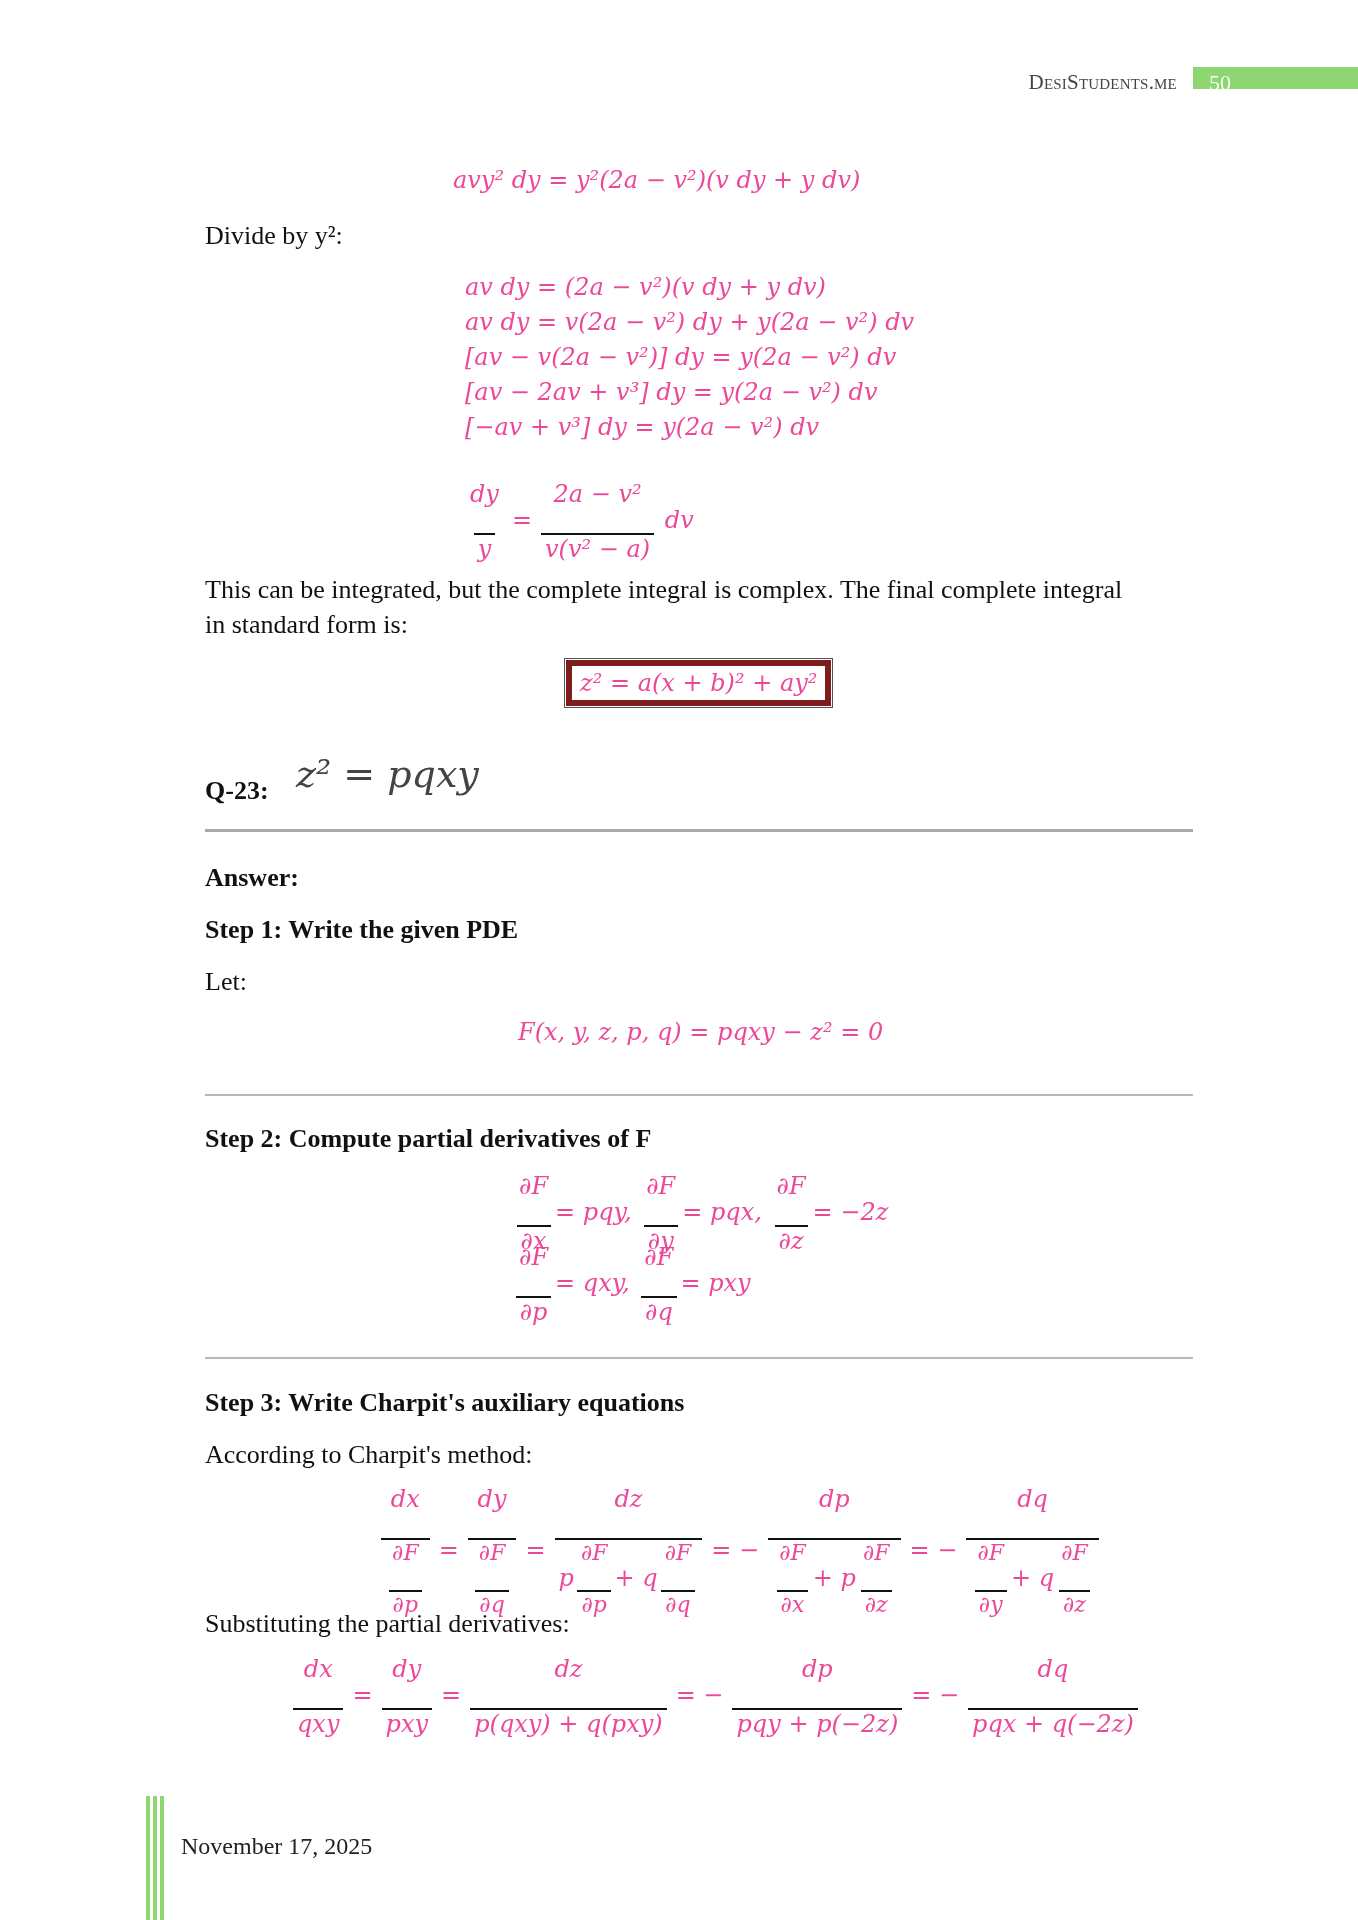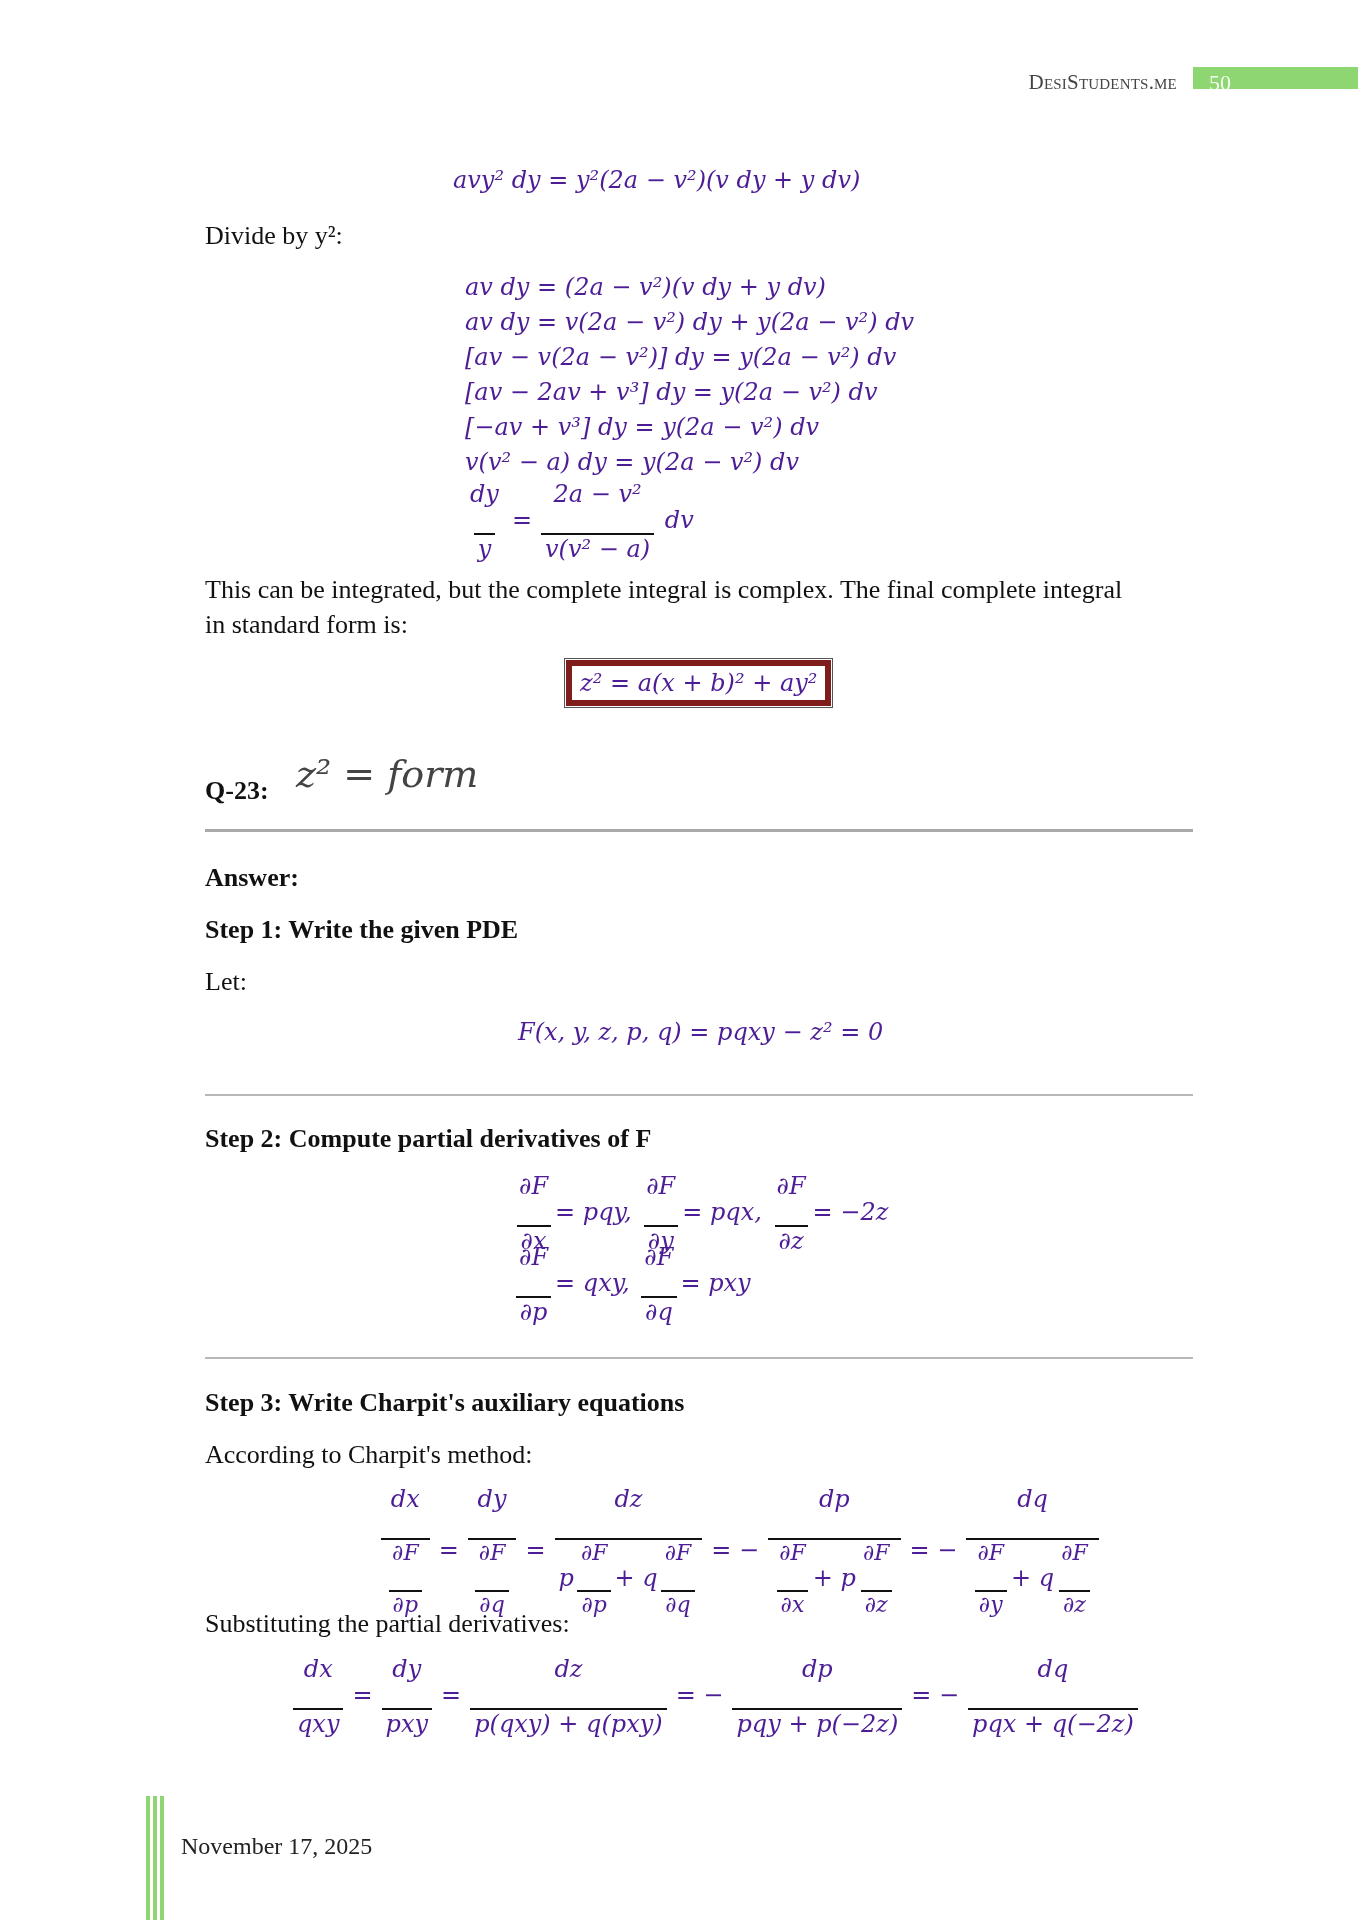--- a/index.html
+++ b/index.html
@@ -1,19 +1,19 @@
 <!DOCTYPE html>
 <html><head>
 <meta charset="utf-8">
 <style>
   html, body { margin: 0; padding: 0; background: #ffffff; }
   body { width: 1358px; height: 1920px; position: relative; overflow: hidden; color: #111; }
   .abs { position: absolute; }
   .serif { font-family: "Liberation Serif", "DejaVu Serif", serif; }
-  .math { font-family: "DejaVu Serif", "Liberation Serif", serif; font-style: italic; font-size: 24px; color: #4c1d95; white-space: nowrap; }
+  .math { font-family: "DejaVu Serif", "Liberation Serif", serif; font-style: italic; font-size: 24px; color: #ec4899; white-space: nowrap; }
   .sans { font-family: Liberation Serif, serif; }
 
   
   .site-name { right: 181px; top: 70px; font-size: 21px; color: #444; font-variant: small-caps; letter-spacing: 0.2px; }
   .page-box { left: 1193px; top: 67px; width: 165px; height: 22px; background: #8ed672; }
   .page-num { left: 16px; top: 3px; font-size: 22px; color: #f4fff0; }
 
   .para { left: 205px; font-size: 26px; line-height: 35px; }
   .bold { font-weight: bold; }
   .rule { left: 205px; width: 988px; background: #b8b8b8; }
@@ -45,41 +45,40 @@
 <div class="abs math" style="left:453px; top:166px;">avy² dy = y²(2a − v²)(v dy + y dv)</div>
 
 <div class="abs serif para" style="top:218px;">Divide by y²:</div>
 
 <div class="abs math eqlines">
   <div>av dy = (2a − v²)(v dy + y dv)</div>
   <div>av dy = v(2a − v²) dy + y(2a − v²) dv</div>
   <div>[av − v(2a − v²)] dy = y(2a − v²) dv</div>
   <div>[av − 2av + v³] dy = y(2a − v²) dv</div>
   <div>[−av + v³] dy = y(2a − v²) dv</div>
-  <div>v(v² − a) dy = y(2a − v²) dv</div>
 </div>
 
 <div class="abs math" style="left:463px; top:480px;">
   <span class="frac">
     <span class="num">dy</span>
     <span class="den">y</span>
   </span><span class="op">=</span><span class="frac">
     <span class="num">2a − v²</span>
     <span class="den">v(v² − a)</span>
   </span>
   <span>dv</span>
 </div>
 
 <div class="abs serif para" style="top:572px;">This can be integrated, but the complete integral is complex. The final complete integral</div>
 <div class="abs serif para" style="top:607px;">in standard form is:</div>
 
 <div class="abs math boxed">z² = a(x + b)² + ay²</div>
 
 <div class="abs serif q23-label">Q-23:</div>
-<div class="abs q23-eq">z² = form</div>
+<div class="abs q23-eq">z² = pqxy</div>
 <div class="abs rule" style="top:829px; height:3px; background:#a9a9a9;"></div>
 
 <div class="abs serif para bold" style="top:860px;">Answer:</div>
 <div class="abs serif para bold" style="top:912px;">Step 1: Write the given PDE</div>
 <div class="abs serif para" style="top:964px;">Let:</div>
 <div class="abs math" style="left:518px; top:1018px;">F(x, y, z, p, q) = pqxy − z² = 0</div>
 <div class="abs rule" style="top:1094px; height:2px;"></div>
 
 <div class="abs serif para bold" style="top:1121px;">Step 2: Compute partial derivatives of F</div>
 <div class="abs math" style="left:512px; top:1172px;">

